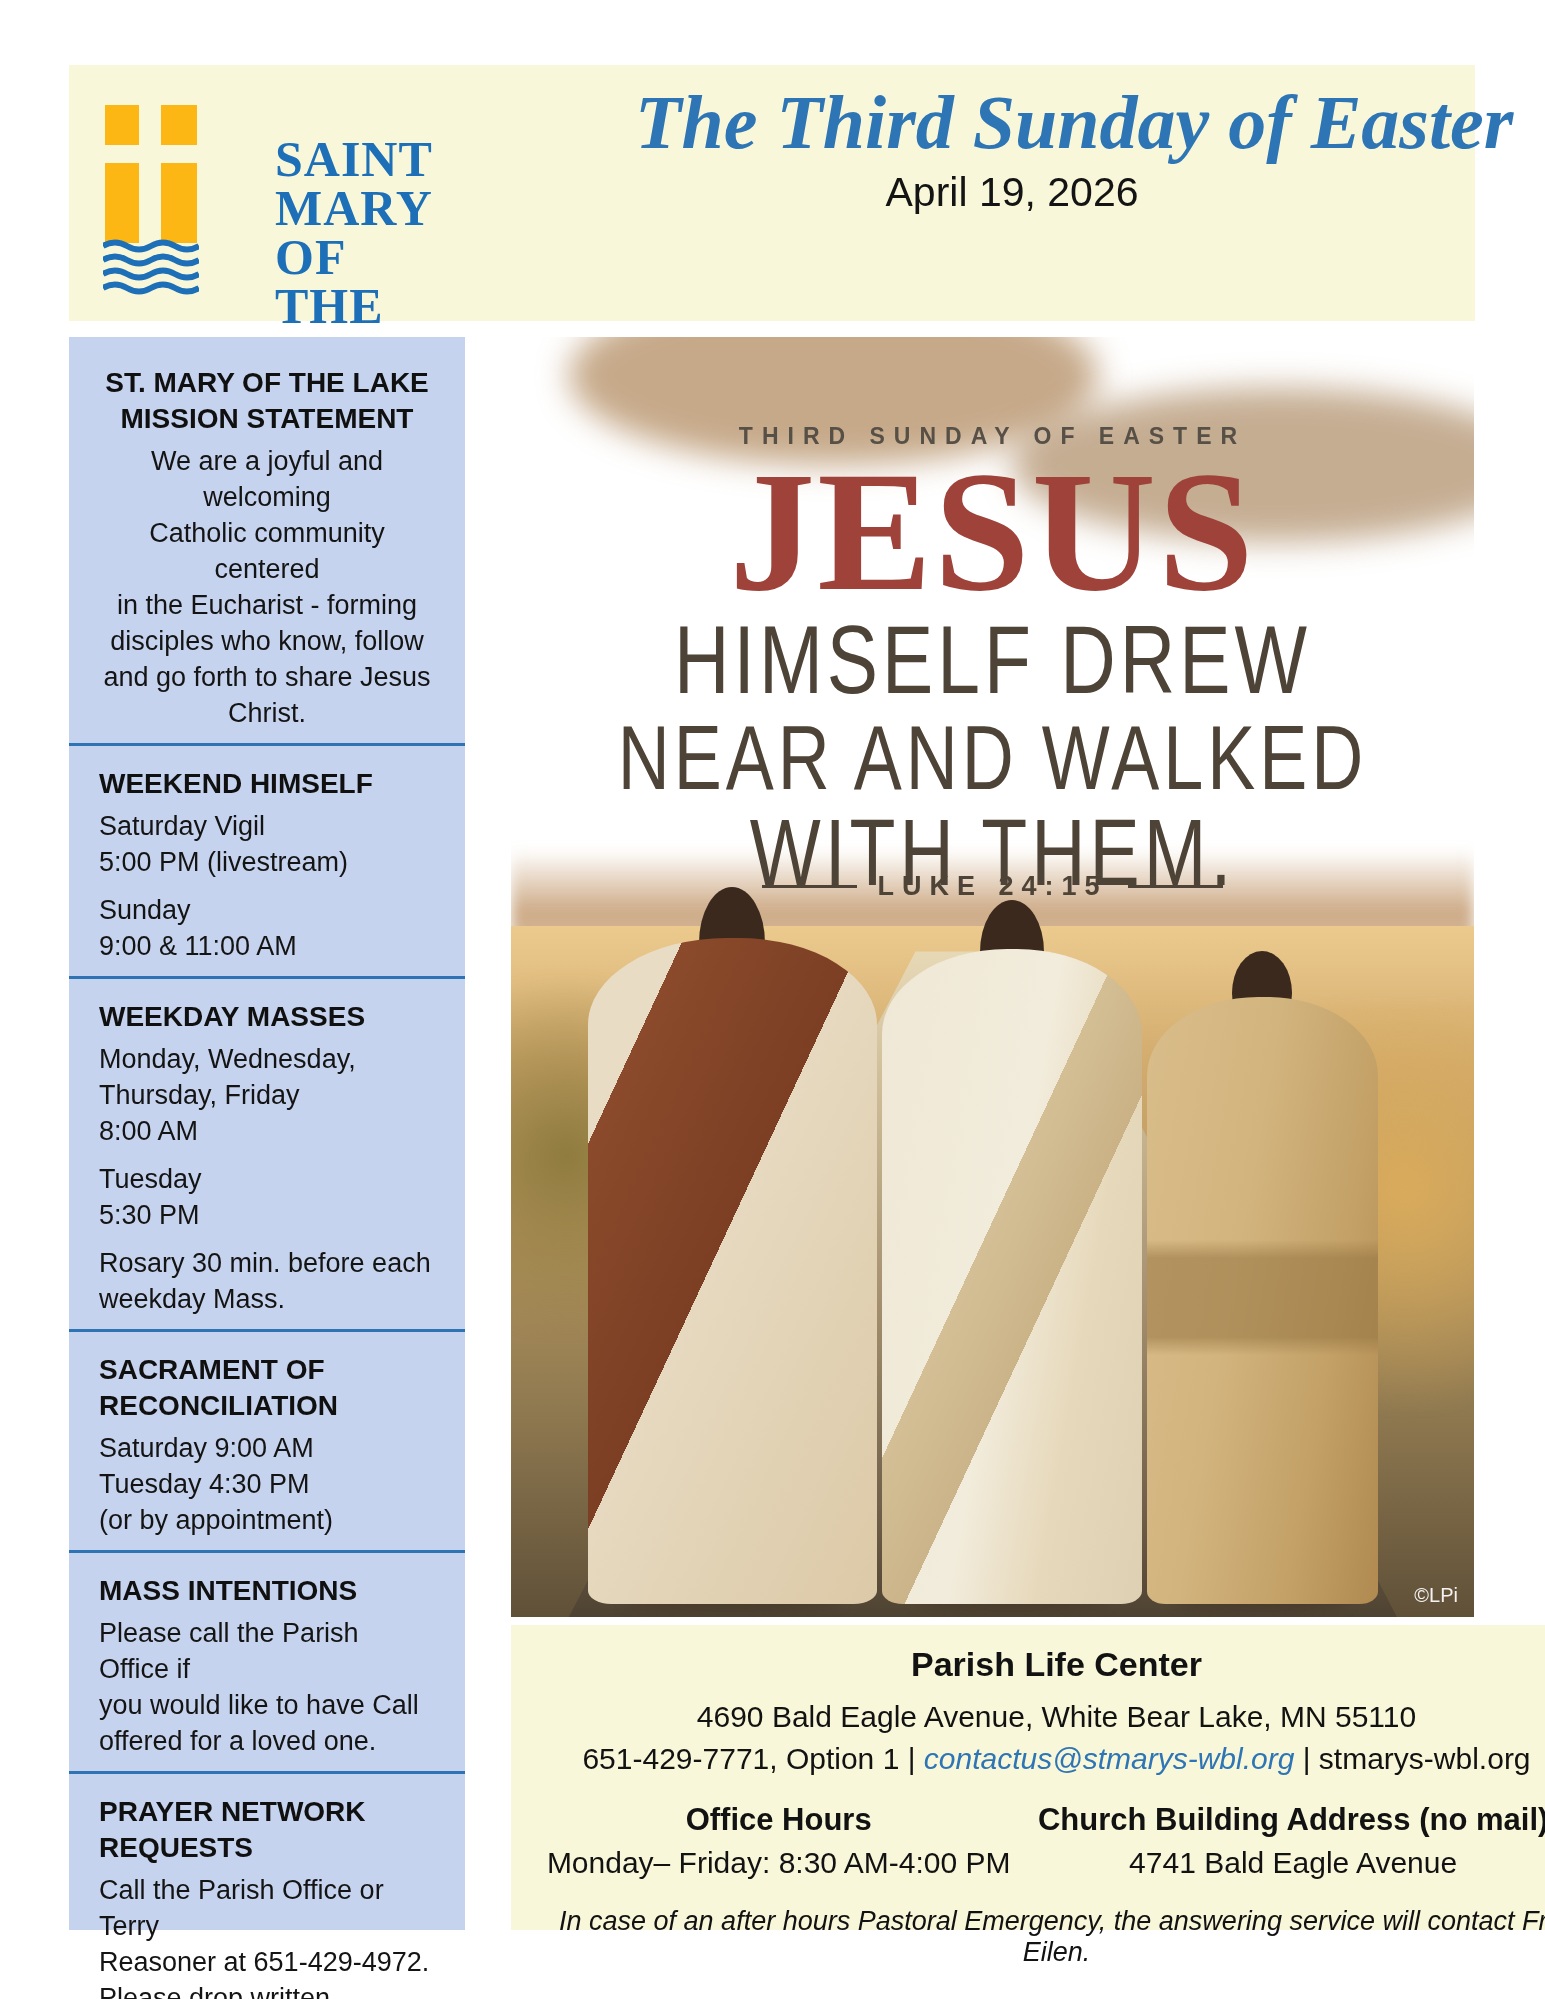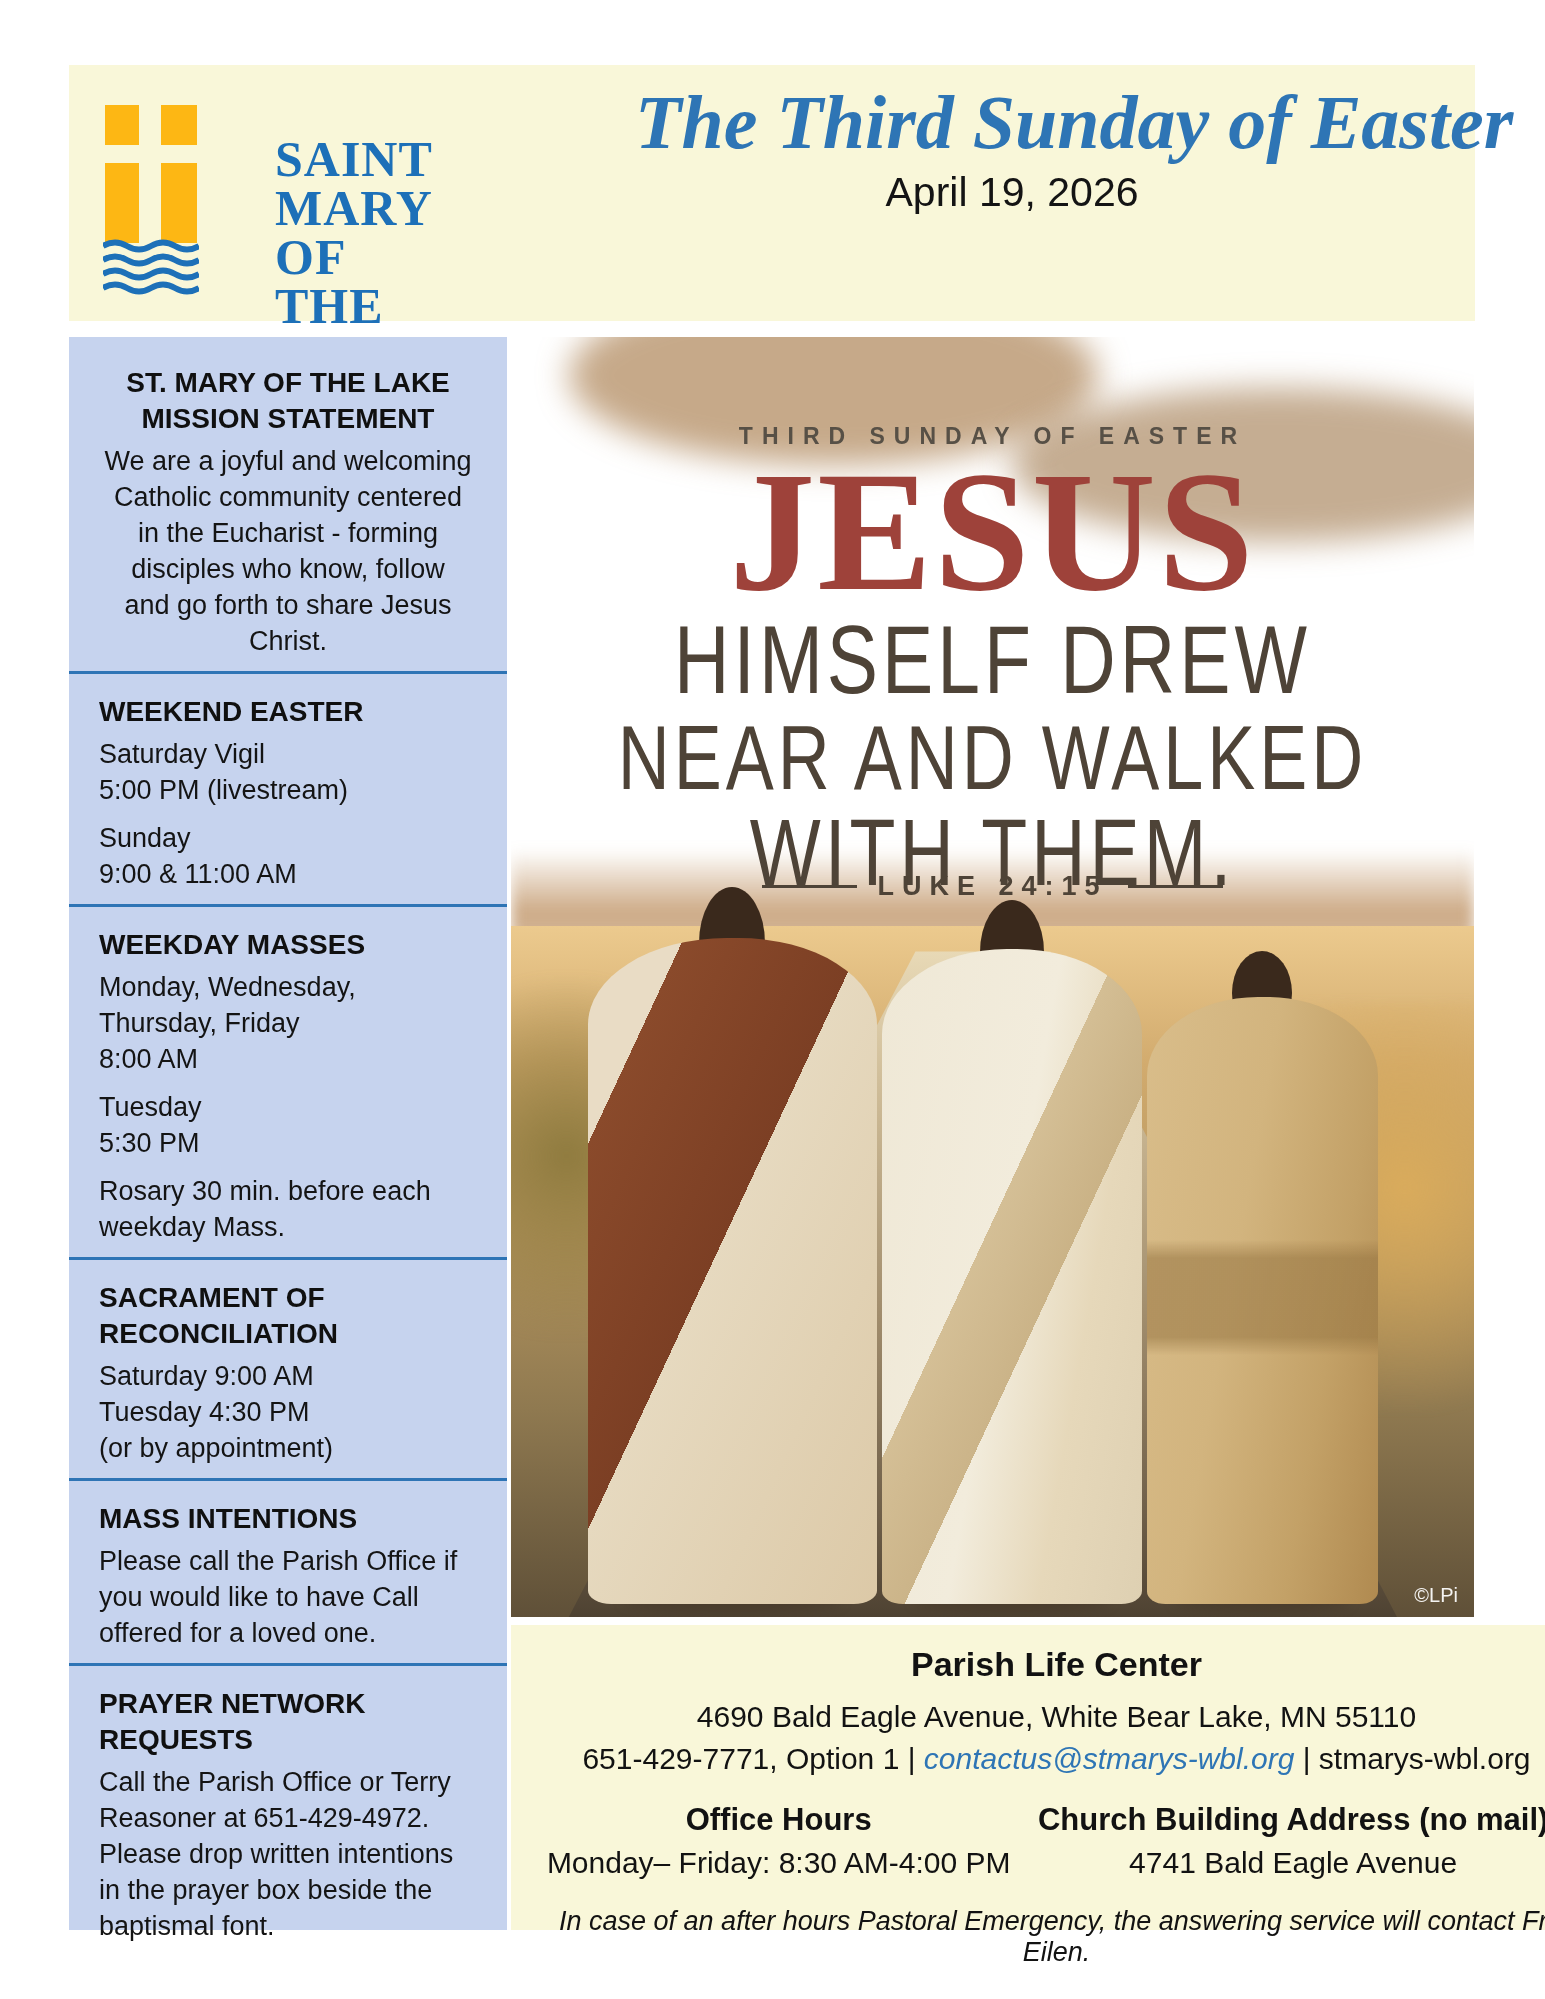--- a/index.html
+++ b/index.html
@@ -18,21 +18,21 @@
   .waves{position:absolute;left:-2px;top:134px;width:96px;height:56px;}
   .logo-text{position:absolute;left:170px;top:30px;font-family:"Liberation Serif",serif;
              font-size:50px;line-height:49px;letter-spacing:1px;color:#1d70b8;font-weight:600;}
   .script-title{position:absolute;left:566px;top:14px;width:900px;
                 font-family:"Liberation Serif",serif;font-style:italic;font-weight:600;
                 font-size:76px;color:#2e75b5;}
   .header-date{position:absolute;left:693px;top:104px;width:500px;text-align:center;
                font-size:41px;color:#141414;}
 
   
-  .sidebar{position:absolute;left:69px;top:337px;width:438px;height:1593px;background:#c6d3ee;
+  .sidebar{position:absolute;left:69px;top:337px;width:396px;height:1593px;background:#c6d3ee;
            box-sizing:border-box;padding:28px 26px 0 26px;color:#141414;}
   .sidebar h2{margin:20px 0 6px 0;font-size:28px;line-height:36px;font-weight:bold;color:#101010;}
   .sidebar h2.first{margin-top:0;}
   .sidebar p{margin:0 0 12px 0;font-size:27px;line-height:36px;}
   .sidebar .center{text-align:center;}
   .sidebar section{padding:0 4px;}
   .divider{height:3px;background:#2e74b5;margin:12px -26px 12px -26px;}
 
   
   .hero{position:absolute;left:511px;top:337px;width:963px;height:1280px;overflow:hidden;
@@ -146,21 +146,21 @@
       <p class="center pre">We are a joyful and welcoming
 Catholic community centered
 in the Eucharist - forming
 disciples who know, follow
 and go forth to share Jesus
 Christ.</p>
     </section>
     <div class="divider"></div>
 
     <section>
-      <h2>WEEKEND EASTER</h2>
+      <h2>WEEKEND HIMSELF</h2>
       <p class="pre">Saturday Vigil
 5:00 PM (livestream)</p>
       <p class="pre">Sunday
 9:00 &amp; 11:00 AM</p>
     </section>
     <div class="divider"></div>
 
     <section>
       <h2>WEEKDAY MASSES</h2>
       <p class="pre">Monday, Wednesday,

